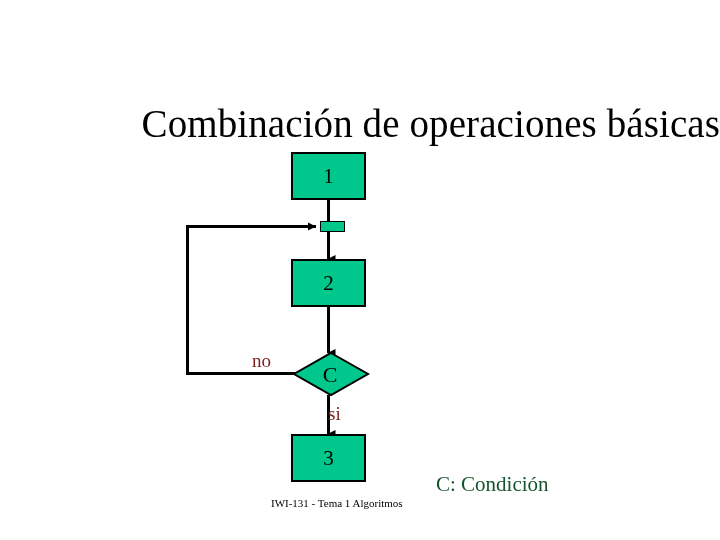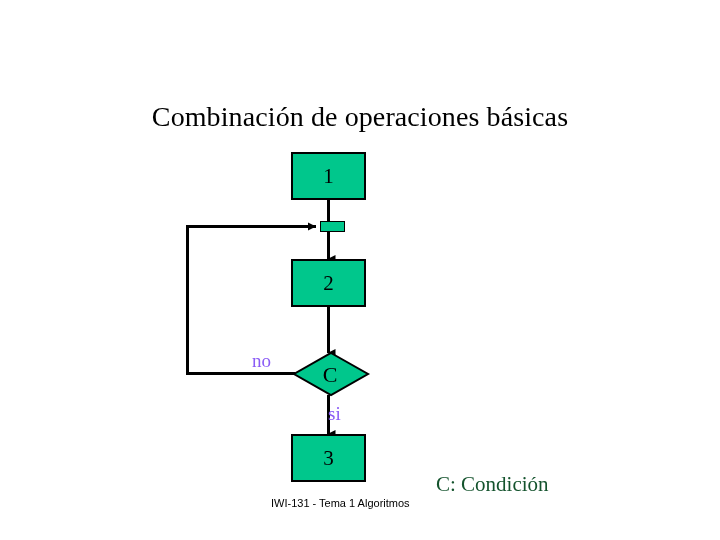--- a/index.html
+++ b/index.html
@@ -19,23 +19,23 @@
     overflow: hidden;
     background: #ffffff;
   }
 
   
   #slide-title {
     position: absolute;
     left: 0;
     top: 78px;
     width: 720px;
-    text-align: center;
+    text-align: right;
     font-family: "Liberation Serif", "DejaVu Serif", serif;
-    font-size: 28px;
+    font-size: 39px;
     font-weight: normal;
     line-height: 40px;
     letter-spacing: 0.1px;
     white-space: nowrap;
     color: #000000;
   }
 
   
   #flowchart {
     position: absolute;
@@ -77,32 +77,32 @@
     background: #00c78c;
     border: 1px solid #000000;
   }
 
   
   .edge-label {
     position: absolute;
     font-family: "Liberation Serif", "DejaVu Serif", serif;
     font-size: 19px;
     line-height: 20px;
-    color: #8b5cf6;
+    color: #7f1d1d;
     white-space: nowrap;
   }
   #label-no { left: 252px; top: 351px; }
   #label-si { left: 328px; top: 404px; }
 
   
   #footer-note {
     position: absolute;
     left: 271px;
     top: 497px;
-    font-family: Liberation Sans, sans-serif;
+    font-family: Liberation Serif, serif;
     font-size: 11px;
     line-height: 13px;
     white-space: nowrap;
     color: #000000;
   }
   #legend-condition {
     position: absolute;
     left: 436px;
     top: 472px;
     font-family: "Liberation Serif", "DejaVu Serif", serif;

